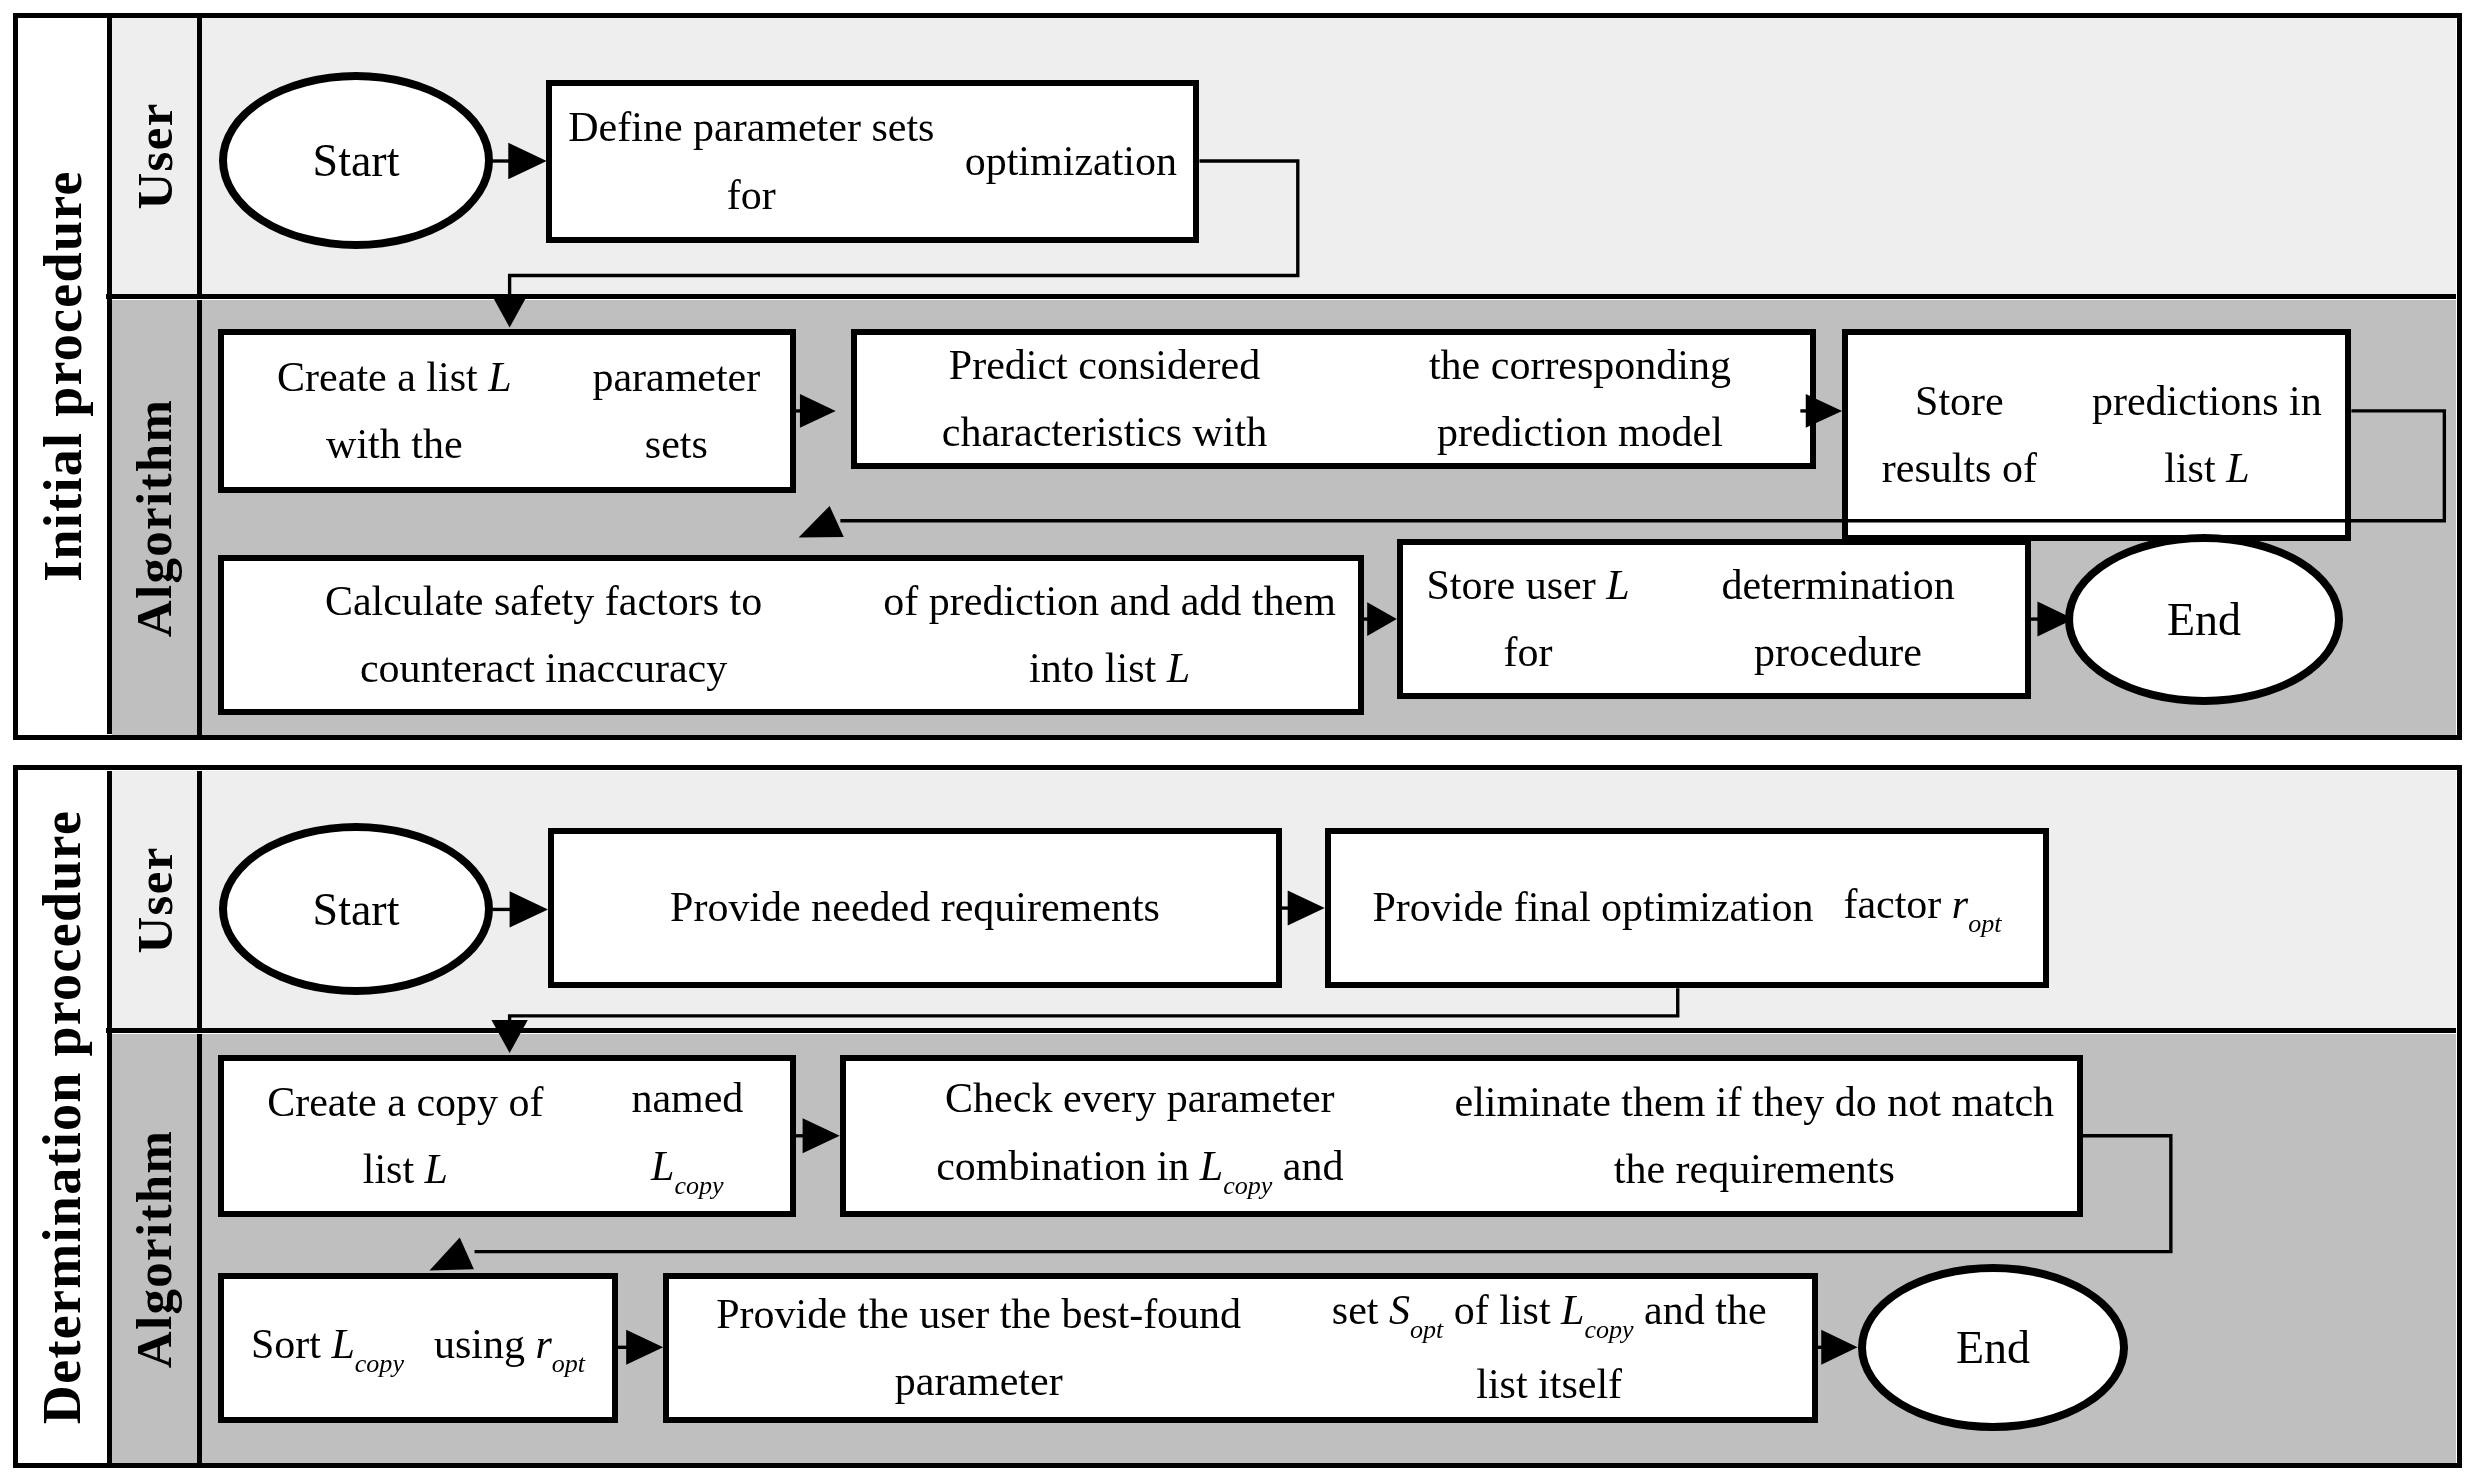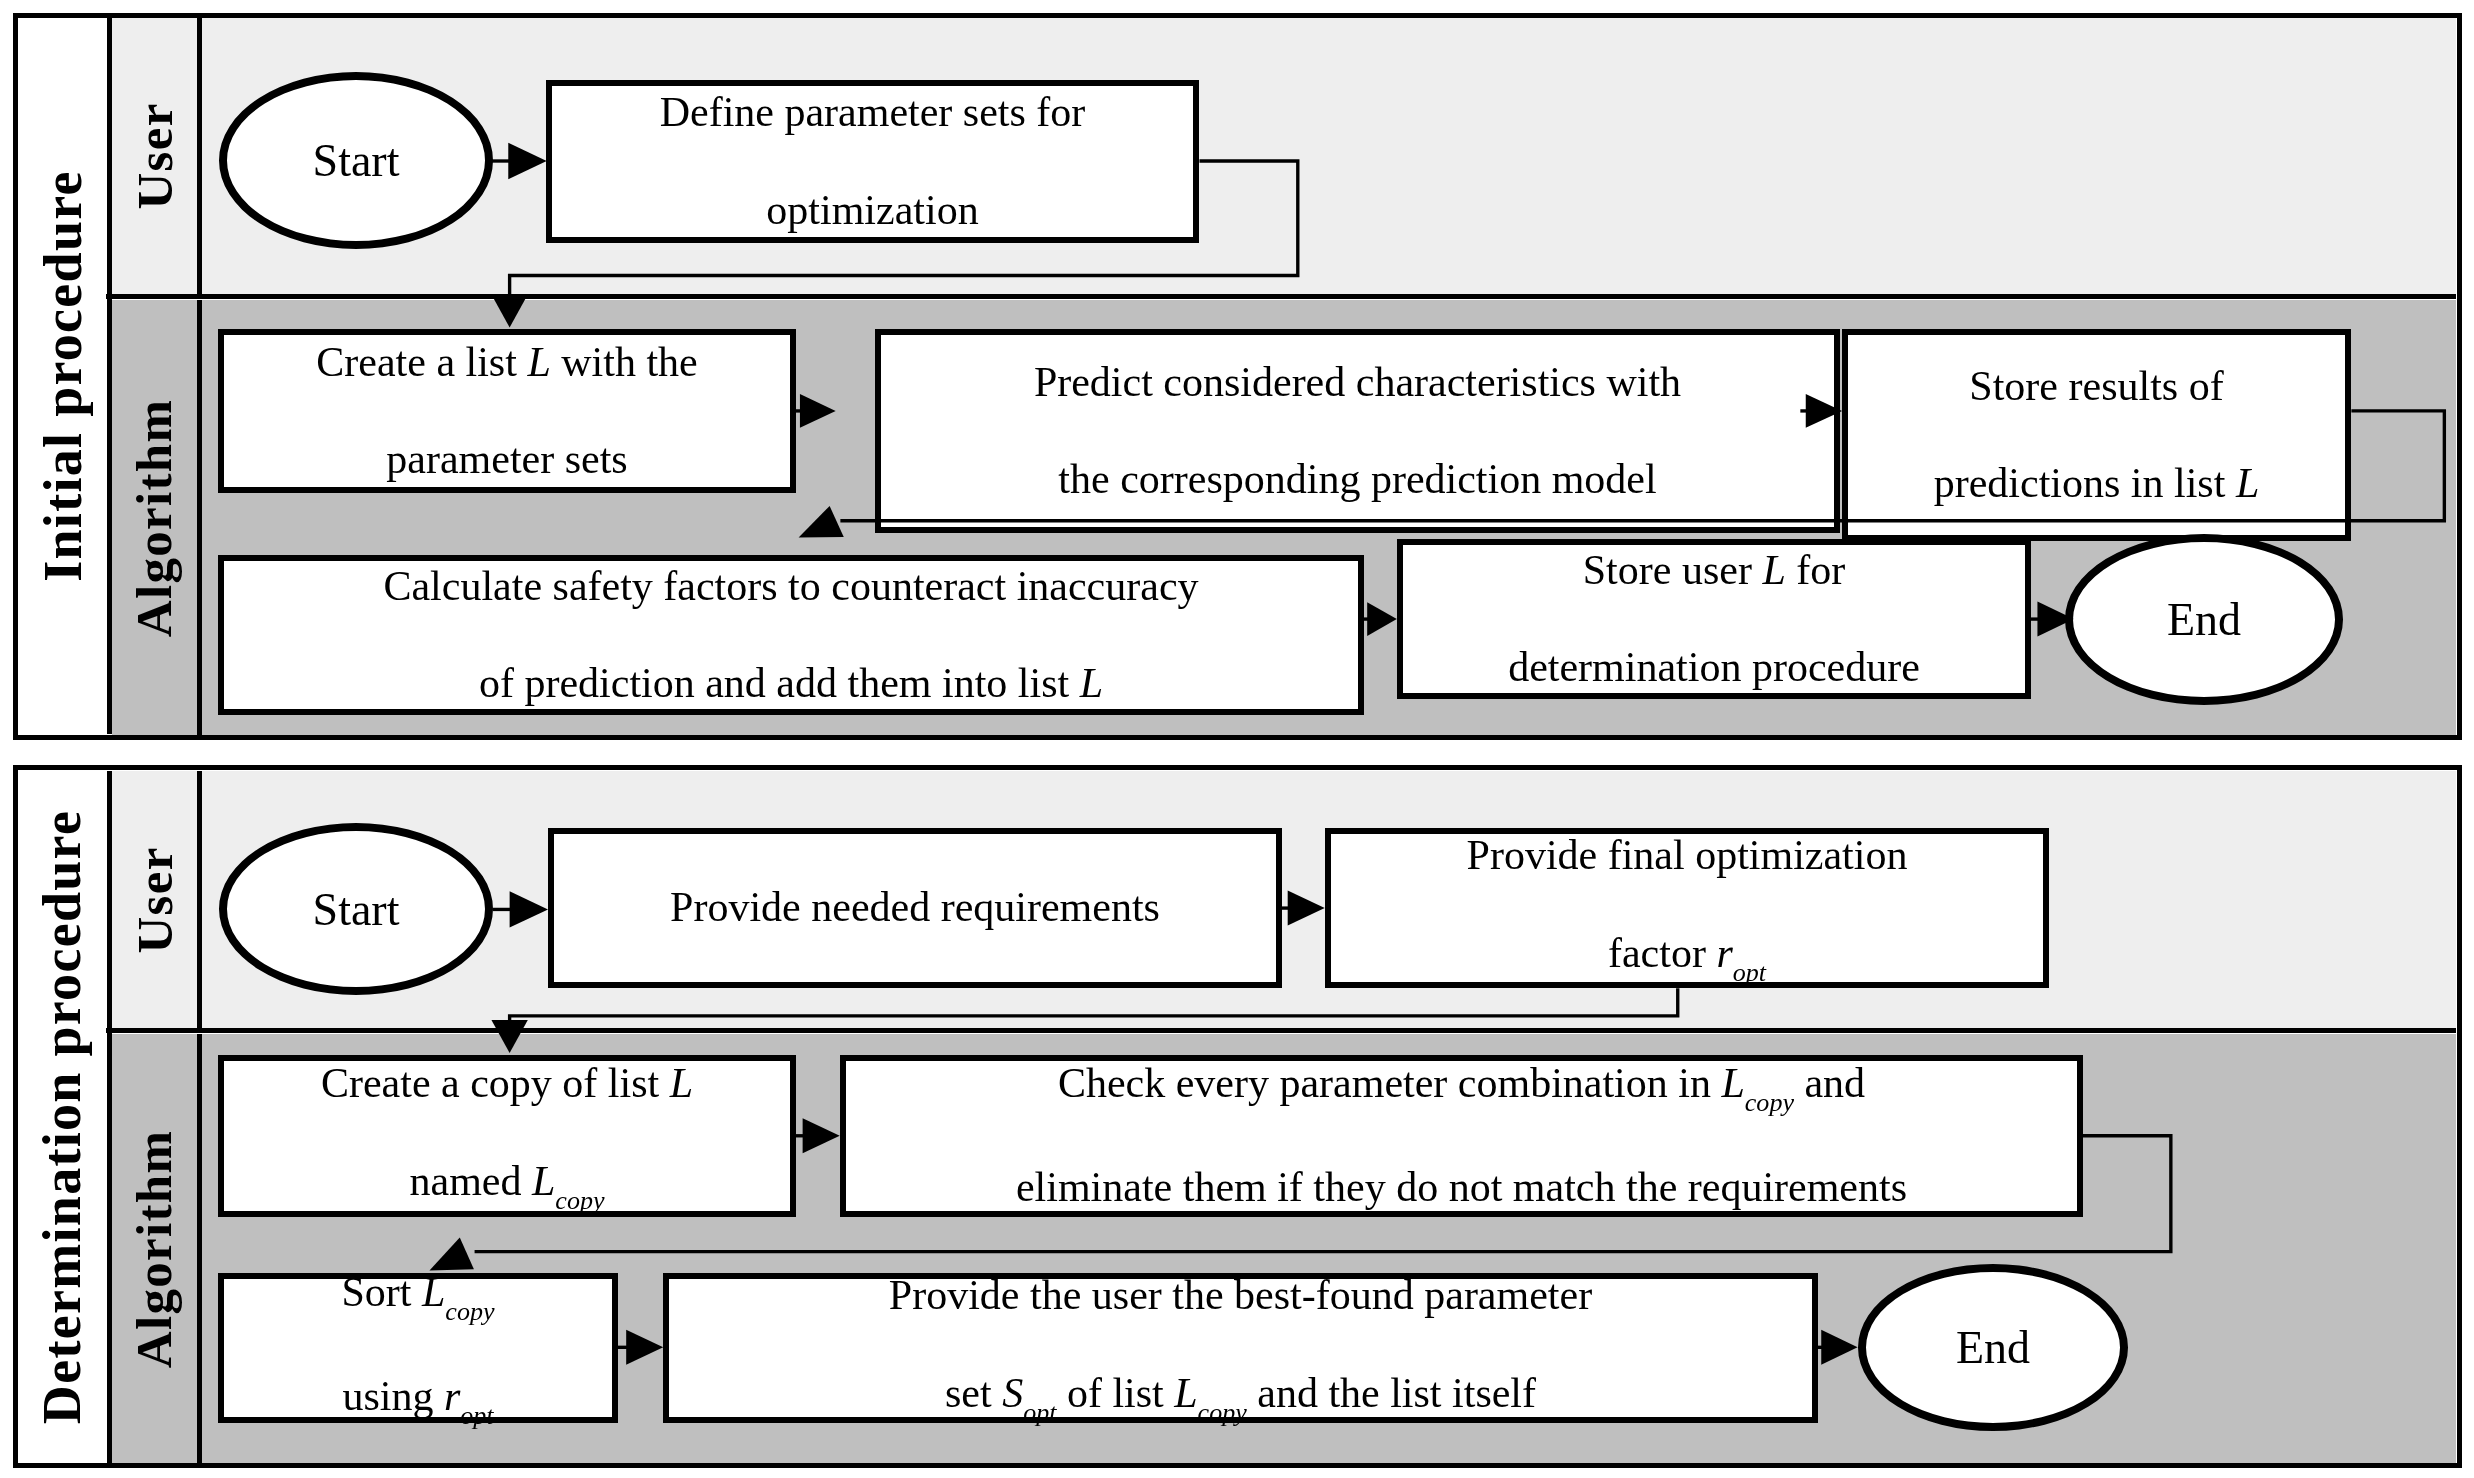--- a/index.html
+++ b/index.html
@@ -17,22 +17,22 @@
            display:flex; align-items:center; justify-content:center; overflow:visible; }
   .user-bg { background:var(--user-lane,#eeeeee); }
   .alg-bg  { background:var(--algorithm-lane,#bfbfbf); }
   .divider { background:#000; }
   .rot { transform:rotate(-90deg); white-space:nowrap; font-weight:bold; display:block; }
   .title-text { font-size:54px; letter-spacing:1.3px; }
   .lane-text  { font-size:51px; letter-spacing:1.3px; }
   .box {
     background:var(--node-fill,#ffffff);
     border:6px solid #000;
-    display:flex; flex-direction:column; align-items:center; justify-content:center;
-    text-align:center; font-size:42px; line-height:1.6; padding:0 0;gap:30px;
+    display:flex; align-items:center; justify-content:center;
+    text-align:center; font-size:42px; line-height:1.6; padding:0 16px;gap:30px;
   }
   .oval {
     background:var(--node-fill,#ffffff);
     border:8.8px solid #000; border-radius:50%;
     display:flex; align-items:center; justify-content:center;
     text-align:center; font-size:46px;
   }
   .it { font-style:italic; }
   .sb { font-style:italic; font-size:0.62em; vertical-align:-0.55em; }
   .wires { position:absolute; left:0; top:0; pointer-events:none; }
@@ -61,21 +61,21 @@
     <span>Start</span>
   </div>
   <div class="abs box" style="left:546px;top:80px;width:653px;height:163px">
       <div><span>Define parameter sets for</span></div>
       <div><span>optimization</span></div>
     </div>
   <div class="abs box" style="left:218px;top:329px;width:578px;height:164px">
       <div><span>Create a list </span><span class="it">L</span><span> with the</span></div>
       <div><span>parameter sets</span></div>
     </div>
-  <div class="abs box" style="left:875px;top:329px;width:965px;height:204px">
+  <div class="abs box" style="left:851px;top:329px;width:965px;height:140px">
       <div><span>Predict considered characteristics with</span></div>
       <div><span>the corresponding prediction model</span></div>
     </div>
   <div class="abs box" style="left:1842px;top:329px;width:509px;height:212px">
       <div><span>Store results of</span></div>
       <div><span>predictions in list </span><span class="it">L</span></div>
     </div>
   <div class="abs box" style="left:218px;top:555px;width:1146px;height:160px">
       <div><span>Calculate safety factors to counteract inaccuracy</span></div>
       <div><span>of prediction and add them into list </span><span class="it">L</span></div>

